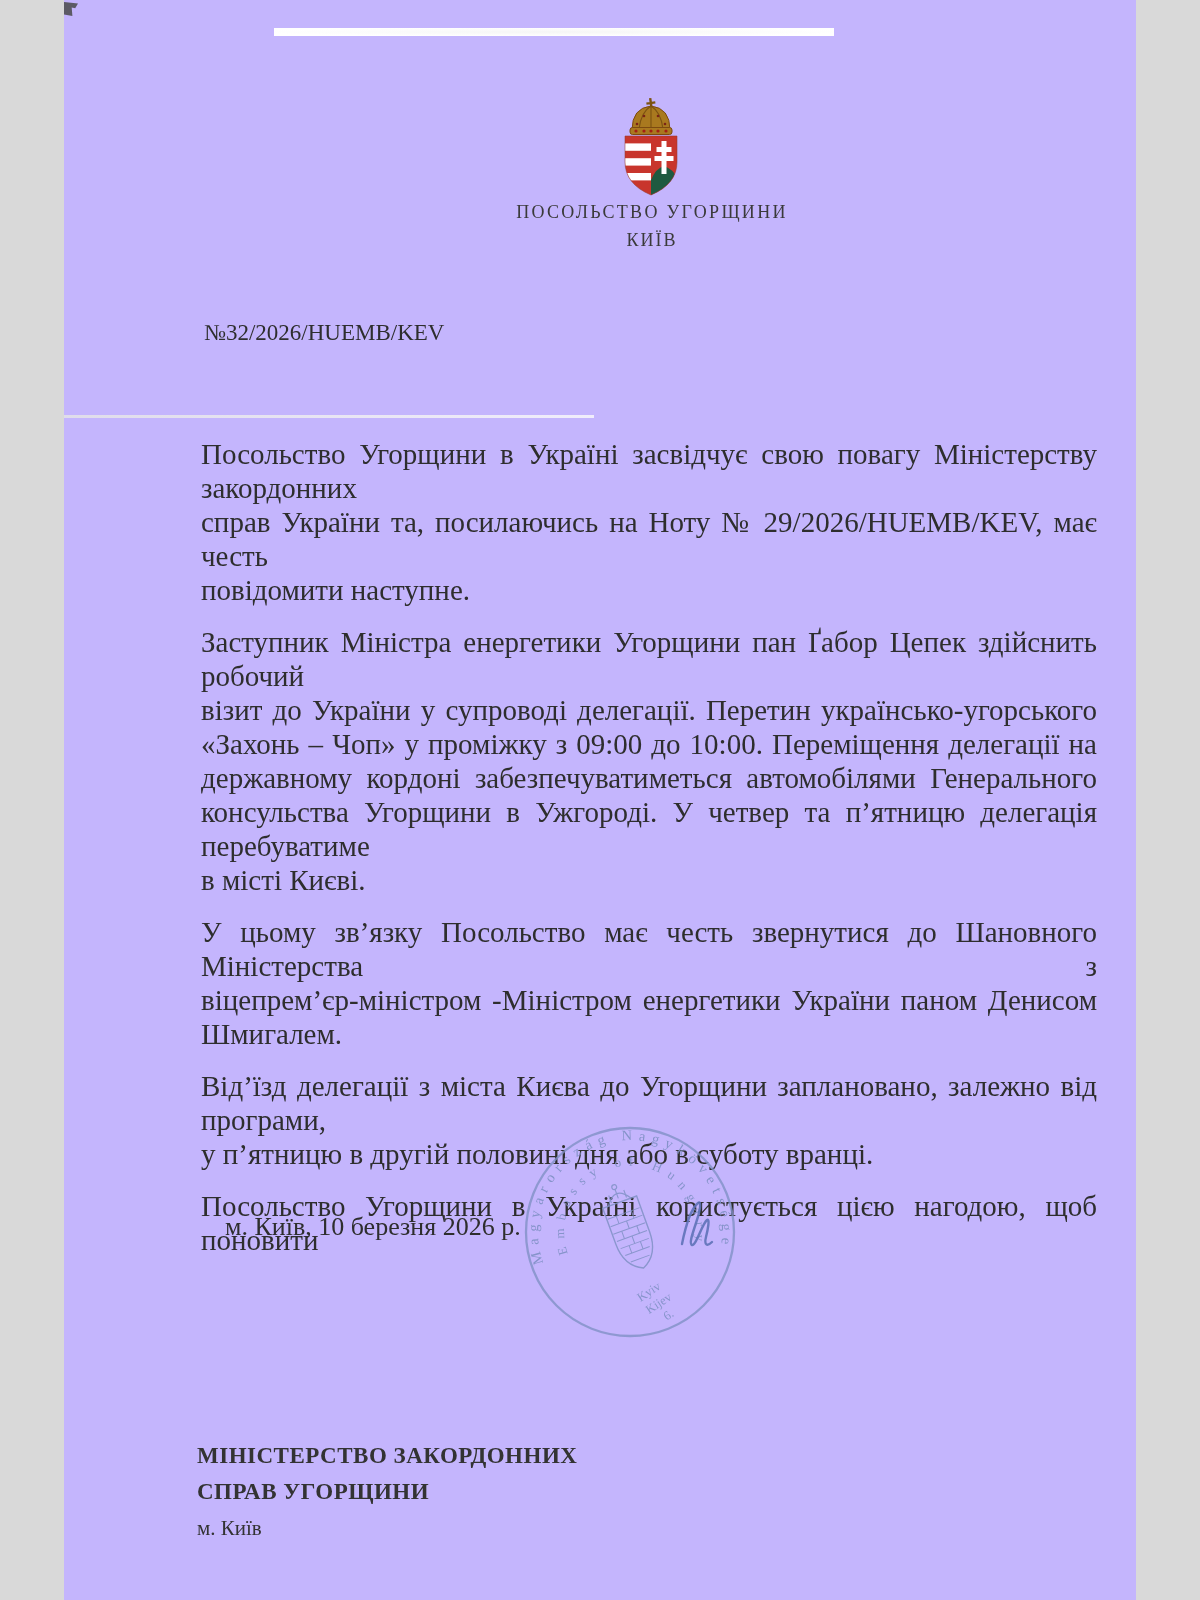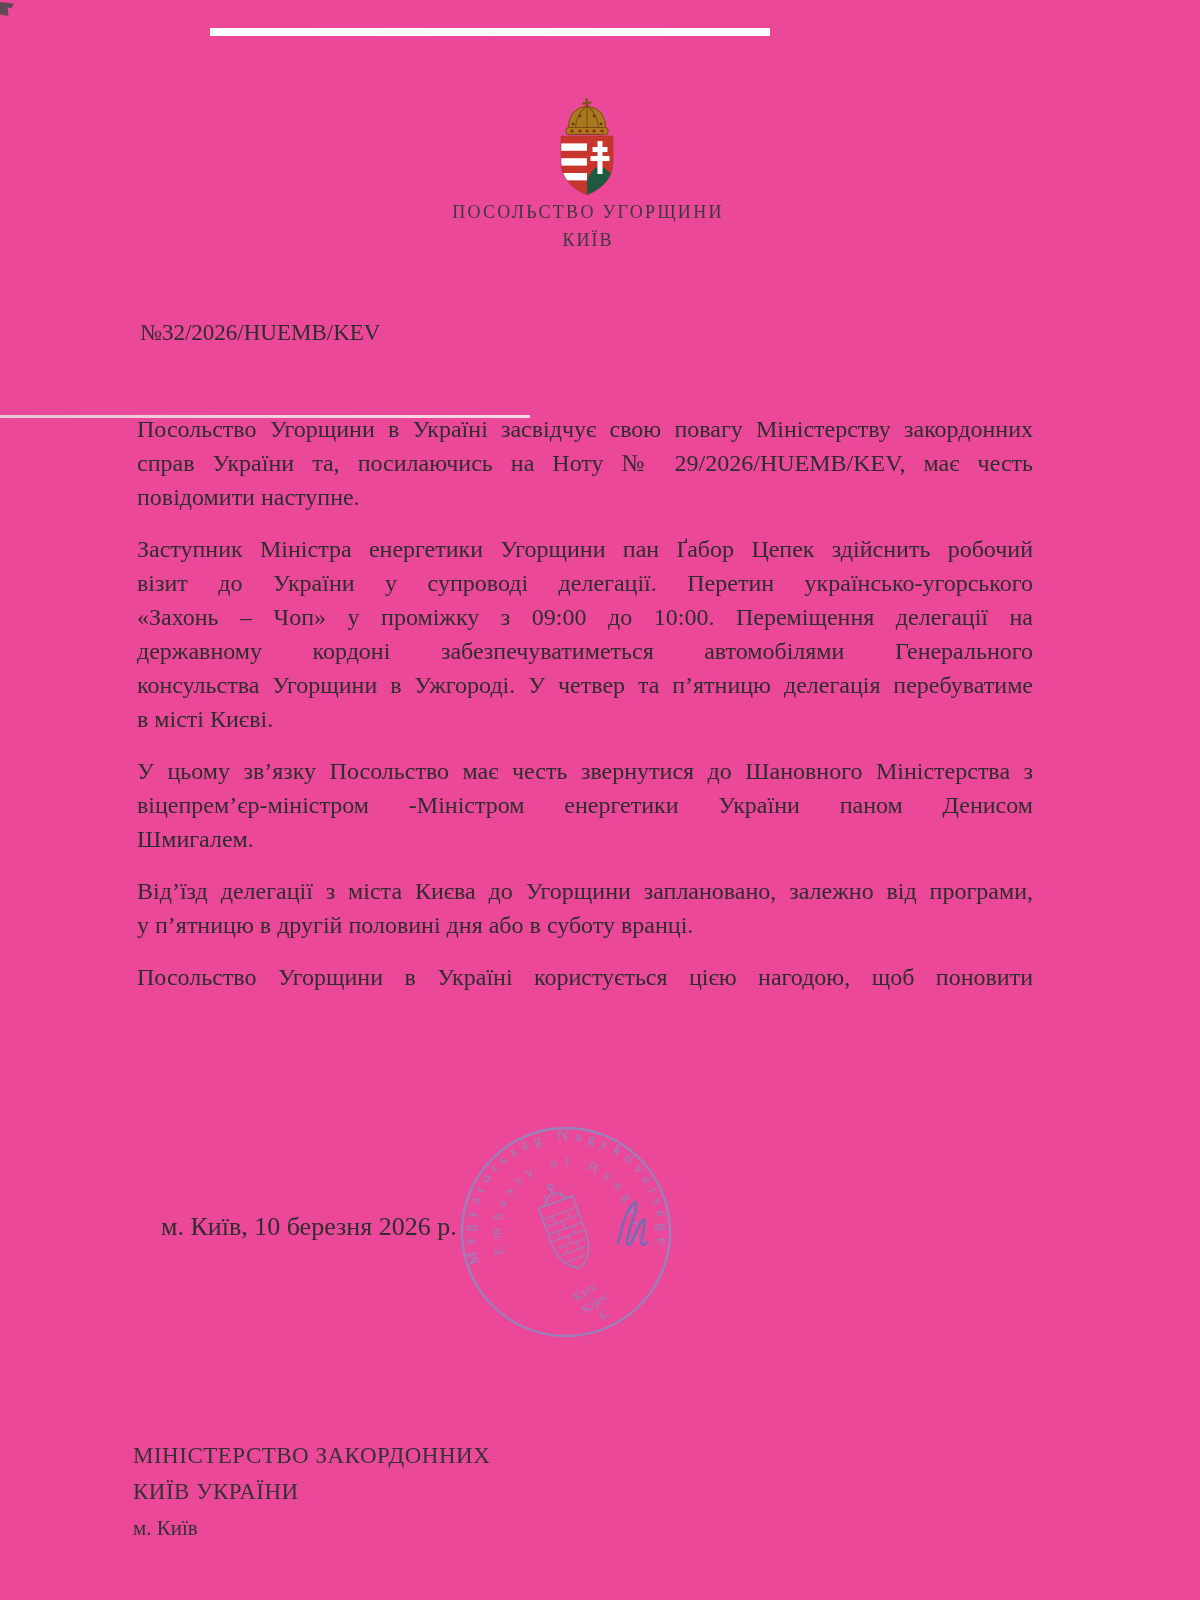--- a/index.html
+++ b/index.html
@@ -1,20 +1,20 @@
 <!DOCTYPE html>
 <html style="--ink: #2e2e2e; --stamp-blue: #8191c6; --signature-blue: #5f72b8; --arms-red: #c8352c; --arms-green: #1e5a40; --arms-gold: #a9791f; --arms-gold-dark: #7c5212;"><head>
 <meta charset="utf-8">
 <style>
   html,body{margin:0;padding:0;background:#d9d9d9;}
   .page{
     position:relative;
-    width:1200px;height:1600px;
+    width:1072px;height:1600px;
     margin:0 auto;
-    background:#ec4899;
+    background:#c4b5fd;
     font-family:"Liberation Serif", serif;
     color:var(--ink,#2e2e2e);
     overflow:hidden;
   }
   
   .artifact-corner{
     position:absolute;left:0;top:2px;width:14px;height:14px;
     background:#4a4a4a;opacity:.85;
     clip-path:polygon(0 0,100% 10%,80% 45%,55% 40%,60% 100%,0 90%);
   }
@@ -29,34 +29,34 @@
   }
   
   .emblem{position:absolute;left:556px;top:96px;}
   .letterhead{position:absolute;left:0;top:202px;width:1176px;text-align:center;}
   .embassy-name{font-size:18px;letter-spacing:2.3px;color:#3a3a3a;}
   .embassy-city{font-size:18px;letter-spacing:2px;color:#3a3a3a;margin-top:7px;}
   
   .ref-line{position:absolute;left:140px;top:320px;font-size:23px;}
   .ref-number{}
   
-  .body-block{position:absolute;left:137px;top:412px;width:896px;font-size:24px;line-height:34px;}
+  .body-block{position:absolute;left:137px;top:437px;width:896px;font-size:29px;line-height:34px;}
   .para{margin:0 0 18px 0;}
   .line{text-align:justify;text-align-last:justify;}
   .line.last{text-align-last:left;}
   
   .dateline{position:absolute;left:161px;top:1212px;font-size:26px;}
   
   .stamp{position:absolute;left:450px;top:1116px;}
   .stamp-line{stroke:var(--stamp-blue,#8191c6);fill:none;}
   .stamp-text{fill:var(--stamp-blue,#8191c6);font-family:"Liberation Serif",serif;}
   .signature-stroke{stroke:var(--signature-blue,#5f72b8);fill:none;}
   
   .recipient{position:absolute;left:133px;top:1438px;}
-  .recipient-name{font-size:23px;line-height:36px;letter-spacing:.5px;color:#333;}
+  .recipient-name{font-size:23px;line-height:36px;letter-spacing:.5px;color:#333;font-weight:bold;}
   .recipient-city{font-size:21px;margin-top:6px;color:#333;}
   
   .gold{fill:var(--arms-gold,#a9791f);}
   .gold-line{stroke:var(--arms-gold-dark,#7c5212);fill:none;}
   .red{fill:var(--arms-red,#c8352c);}
   .white{fill:#ffffff;}
   .green{fill:var(--arms-green,#1e5a40);}
 </style>
 </head>
 <body>
@@ -183,17 +183,17 @@
 
     <g transform="rotate(-33 144 190)" opacity=".9">
       <text class="stamp-text" font-size="12.5" text-anchor="middle" x="144" y="177">Kyiv</text>
       <text class="stamp-text" font-size="12.5" text-anchor="middle" x="146" y="192">Kijev</text>
       <text class="stamp-text" font-size="12.5" text-anchor="middle" x="148" y="207">6.</text>
     </g>
   </svg>
 
   <div class="recipient">
     <div class="recipient-name">МІНІСТЕРСТВО ЗАКОРДОННИХ</div>
-    <div class="recipient-name">КИЇВ УКРАЇНИ</div>
+    <div class="recipient-name">СПРАВ УГОРЩИНИ</div>
     <div class="recipient-city">м. Київ</div>
   </div>
 
 </div>
 
 </body></html>

